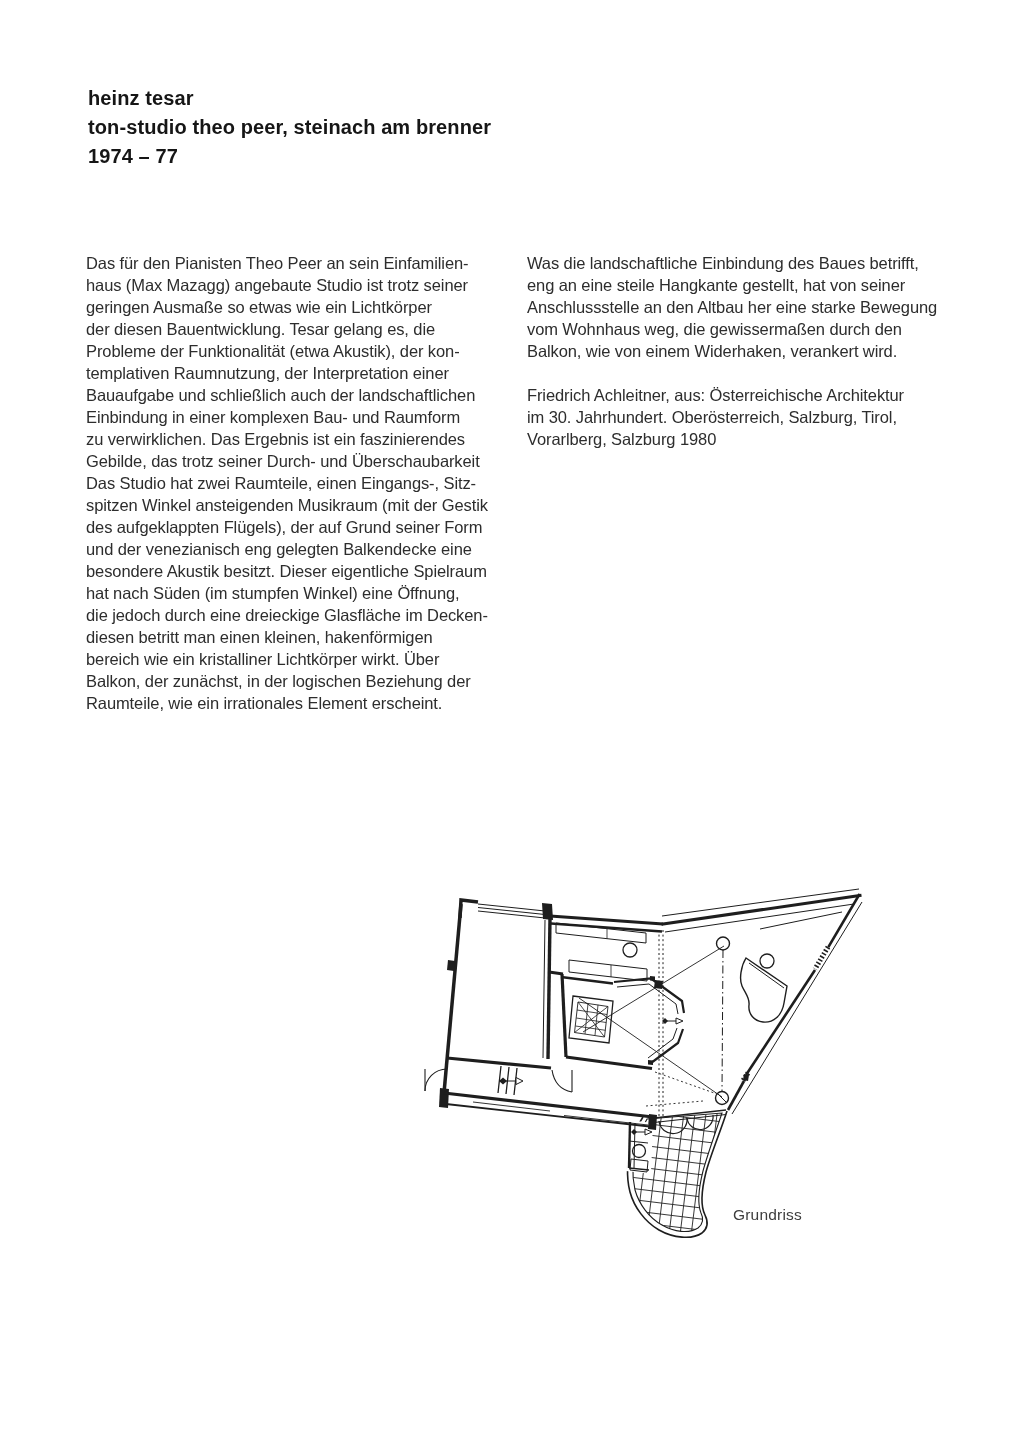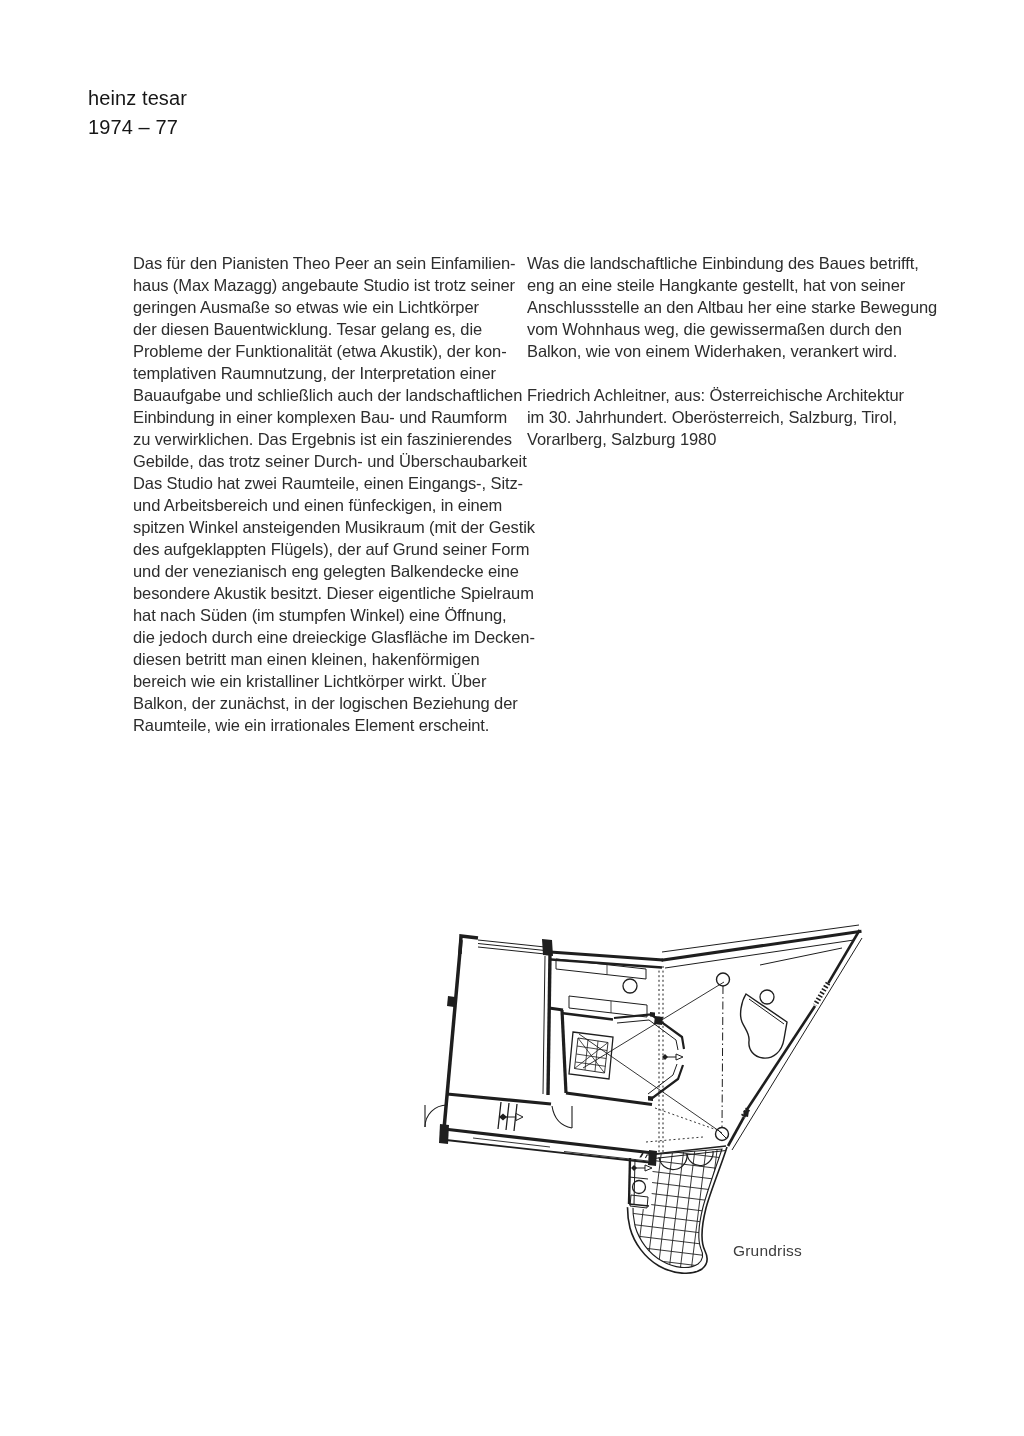--- a/index.html
+++ b/index.html
@@ -13,66 +13,66 @@
   .page{
     position:relative;
     width:1024px;height:1436px;
     background:var(--background);
     font-family:"Liberation Sans", sans-serif;
     color:var(--text);
     overflow:hidden;
   }
   .article-header{
     position:absolute;left:88px;top:84px;
-    font-size:20px;font-weight:normal;line-height:29px;
+    font-size:20px;font-weight:bold;line-height:29px;
     color:var(--heading);
     letter-spacing:0.1px;
   }
   .col{
     position:absolute;top:252px;
     font-size:16.5px;line-height:22px;
     letter-spacing:-0.1px;
     color:var(--text);
   }
   .col .tl{white-space:pre;}
-  .col-left{left:86px;width:436px;margin-left:47px;}
+  .col-left{left:86px;width:436px;}
   .col-right{left:527px;width:440px;}
   .para-gap{height:22px;}
   .figure{
-    position:absolute;left:415px;top:898px;width:470px;height:390px;
+    position:absolute;left:415px;top:862px;width:470px;height:390px;
   }
   .plan{color:var(--ink);}
   .figcaption{
     position:absolute;left:318px;top:344px;
     font-size:15.5px;color:var(--caption);letter-spacing:0.2px;
   }
 </style>
 </head>
 <body>
 
 <div class="page">
 
   <header class="article-header">
     <div>heinz tesar</div>
+    <div>ton-studio theo peer, steinach am brenner</div>
     <div>1974 – 77</div>
   </header>
 
   <div class="col col-left">
       <div class="tl">Das für den Pianisten Theo Peer an sein Einfamilien-</div>
       <div class="tl">haus (Max Mazagg) angebaute Studio ist trotz seiner</div>
       <div class="tl">geringen Ausmaße so etwas wie ein Lichtkörper</div>
       <div class="tl">der diesen Bauentwicklung. Tesar gelang es, die</div>
       <div class="tl">Probleme der Funktionalität (etwa Akustik), der kon-</div>
       <div class="tl">templativen Raumnutzung, der Interpretation einer</div>
       <div class="tl">Bauaufgabe und schließlich auch der landschaftlichen</div>
       <div class="tl">Einbindung in einer komplexen Bau- und Raumform</div>
       <div class="tl">zu verwirklichen. Das Ergebnis ist ein faszinierendes</div>
       <div class="tl">Gebilde, das trotz seiner Durch- und Überschaubarkeit</div>
       <div class="tl">Das Studio hat zwei Raumteile, einen Eingangs-, Sitz-</div>
-      <div class="tl">und Arbeitsbereich und einen fünfeckigen, in einem</div>
       <div class="tl">spitzen Winkel ansteigenden Musikraum (mit der Gestik</div>
       <div class="tl">des aufgeklappten Flügels), der auf Grund seiner Form</div>
       <div class="tl">und der venezianisch eng gelegten Balkendecke eine</div>
       <div class="tl">besondere Akustik besitzt. Dieser eigentliche Spielraum</div>
       <div class="tl">hat nach Süden (im stumpfen Winkel) eine Öffnung,</div>
       <div class="tl">die jedoch durch eine dreieckige Glasfläche im Decken-</div>
       <div class="tl">diesen betritt man einen kleinen, hakenförmigen</div>
       <div class="tl">bereich wie ein kristalliner Lichtkörper wirkt. Über</div>
       <div class="tl">Balkon, der zunächst, in der logischen Beziehung der</div>
       <div class="tl">Raumteile, wie ein irrationales Element erscheint.</div>

